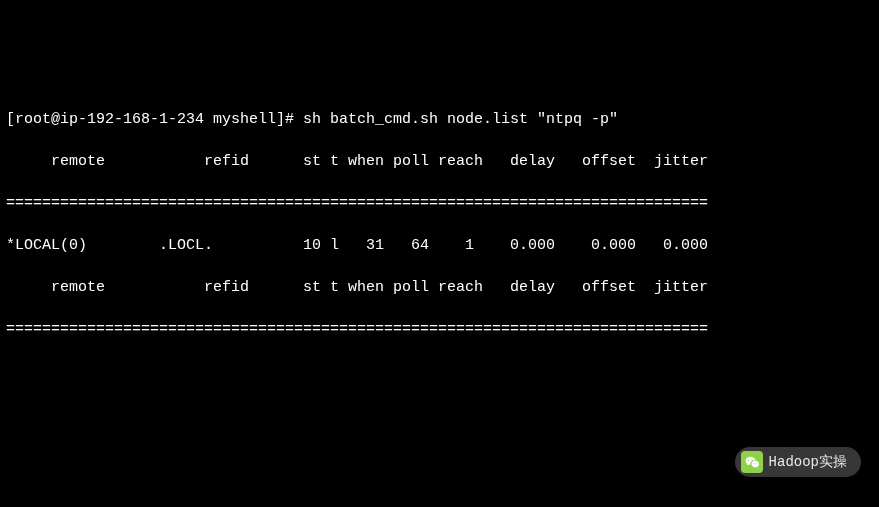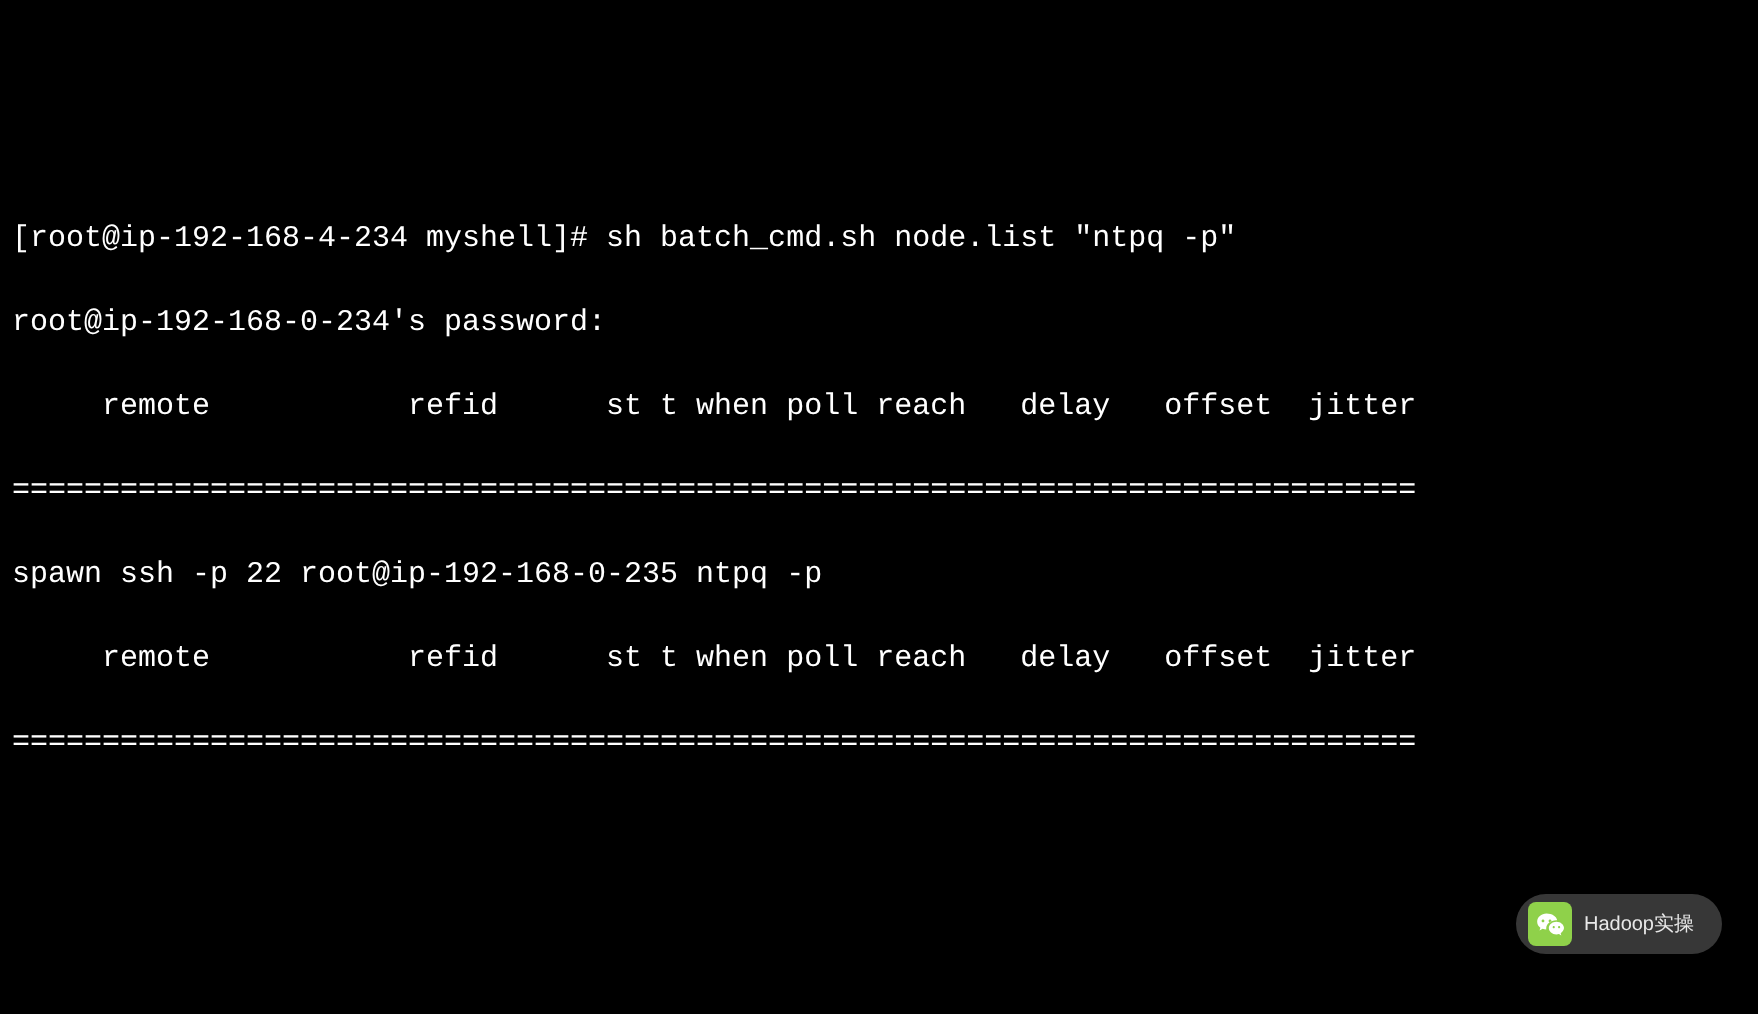--- a/index.html
+++ b/index.html
@@ -25,47 +25,46 @@
     .watermark {
       position: absolute;
       right: 18px;
       bottom: 30px;
       background: rgba(60,60,60,0.92);
       border-radius: 16px;
       padding: 4px 14px 4px 6px;
       display: flex;
       align-items: center;
       gap: 6px;
-      font-family: Liberation Sans, sans-serif;
-      font-size: 10px;
+      font-family: Liberation Mono, monospace;
+      font-size: 14px;
       color: #e8e8e8;
       justify-content: space-between;
     }
     .watermark .wm-icon {
       width: 22px;
       height: 22px;
       background: #8fd14a;
       border-radius: 4px;
       display: flex;
       align-items: center;
       justify-content: center;
     }
     .watermark .wm-icon svg { width: 14px; height: 14px; fill: #fff; }
   </style>
 </head>
 <body>
 
 
 
 <div class="terminal">
-<div>[root@ip-192-168-4-234 myshell]# sh batch_cmd.sh node.list "ntpq -p"</div>
-<div>root@ip-192-168-0-234's password:</div>
+<div>[root@ip-192-168-1-234 myshell]# sh batch_cmd.sh node.list "ntpq -p"</div>
 <div>     remote           refid      st t when poll reach   delay   offset  jitter</div>
 <div class="divider">==============================================================================</div>
-<div>spawn ssh -p 22 root@ip-192-168-0-235 ntpq -p</div>
+<div>*LOCAL(0)        .LOCL.          10 l   31   64    1    0.000    0.000   0.000</div>
 <div>     remote           refid      st t when poll reach   delay   offset  jitter</div>
 <div class="divider">==============================================================================</div>
 
 
 
 
 
 
 
 

